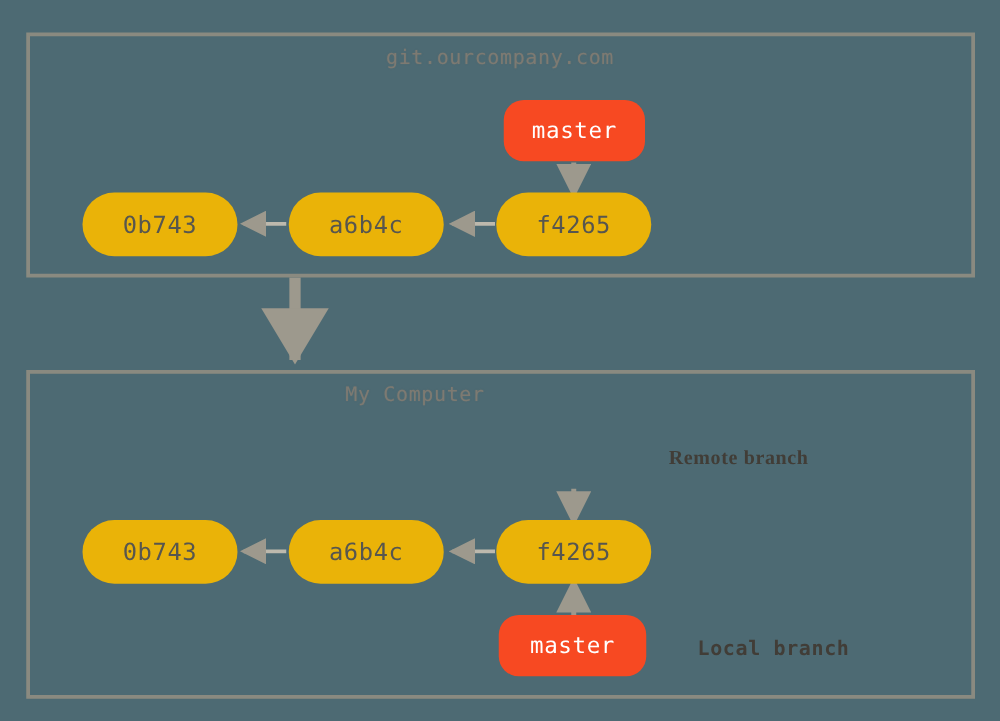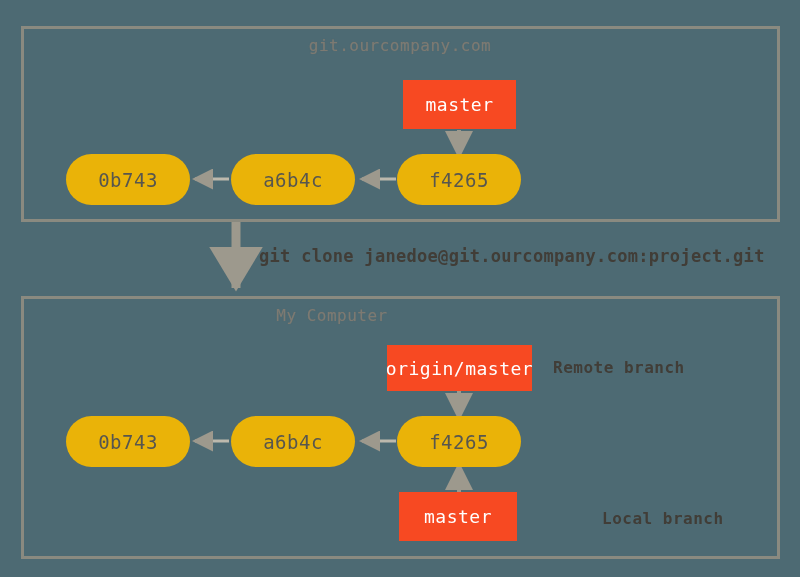--- a/index.html
+++ b/index.html
@@ -53,20 +53,21 @@
   
   .branch {
     position: absolute;
     background: #f74922;
     color: #ffffff;
     font-size: 18px;
     display: flex;
     align-items: center;
     justify-content: center;
     letter-spacing: 0.5px;
+    border-radius: 16px;
   }
 
   
   .annot {
     position: absolute;
     color: #413d37;
     font-size: 16px;
     font-weight: bold;
     white-space: nowrap;
     letter-spacing: 0.5px;
@@ -121,28 +122,26 @@
 
   <div class="zone" id="zone-remote"></div>
   <div class="zone-title" id="title-remote">git.ourcompany.com</div>
 
   <div class="branch" style="left:403px; top:80px; width:113px; height:49px;">master</div>
 
   <div class="commit" style="left:66px; top:154px; width:124px; height:51px;">0b743</div>
   <div class="commit" style="left:231px; top:154px; width:124px; height:51px;">a6b4c</div>
   <div class="commit" style="left:397px; top:154px; width:124px; height:51px;">f4265</div>
 
-  <div class="cmd" style="left:259px; top:246px;">git clone janedoe@git.ourcompany.com:project.git</div>
 
   <div class="zone" id="zone-local"></div>
   <div class="zone-title" id="title-local">My Computer</div>
 
-  <div class="branch" style="left:387px; top:345px; width:145px; height:46px;">origin/master</div>
-  <div class="annot" style="left:553px; top:358px;">Remote branch</div>
+  <div class="annot" style="left:535px; top:358px;font-family:Liberation Serif, serif;">Remote branch</div>
 
   <div class="commit" style="left:66px; top:416px; width:124px; height:51px;">0b743</div>
   <div class="commit" style="left:231px; top:416px; width:124px; height:51px;">a6b4c</div>
   <div class="commit" style="left:397px; top:416px; width:124px; height:51px;">f4265</div>
 
   <div class="branch" style="left:399px; top:492px; width:118px; height:49px;">master</div>
-  <div class="annot" style="left:558px; top:509px;margin-left:44px;">Local branch</div>
+  <div class="annot" style="left:558px; top:509px;">Local branch</div>
 
 </div>
 
 </body></html>

